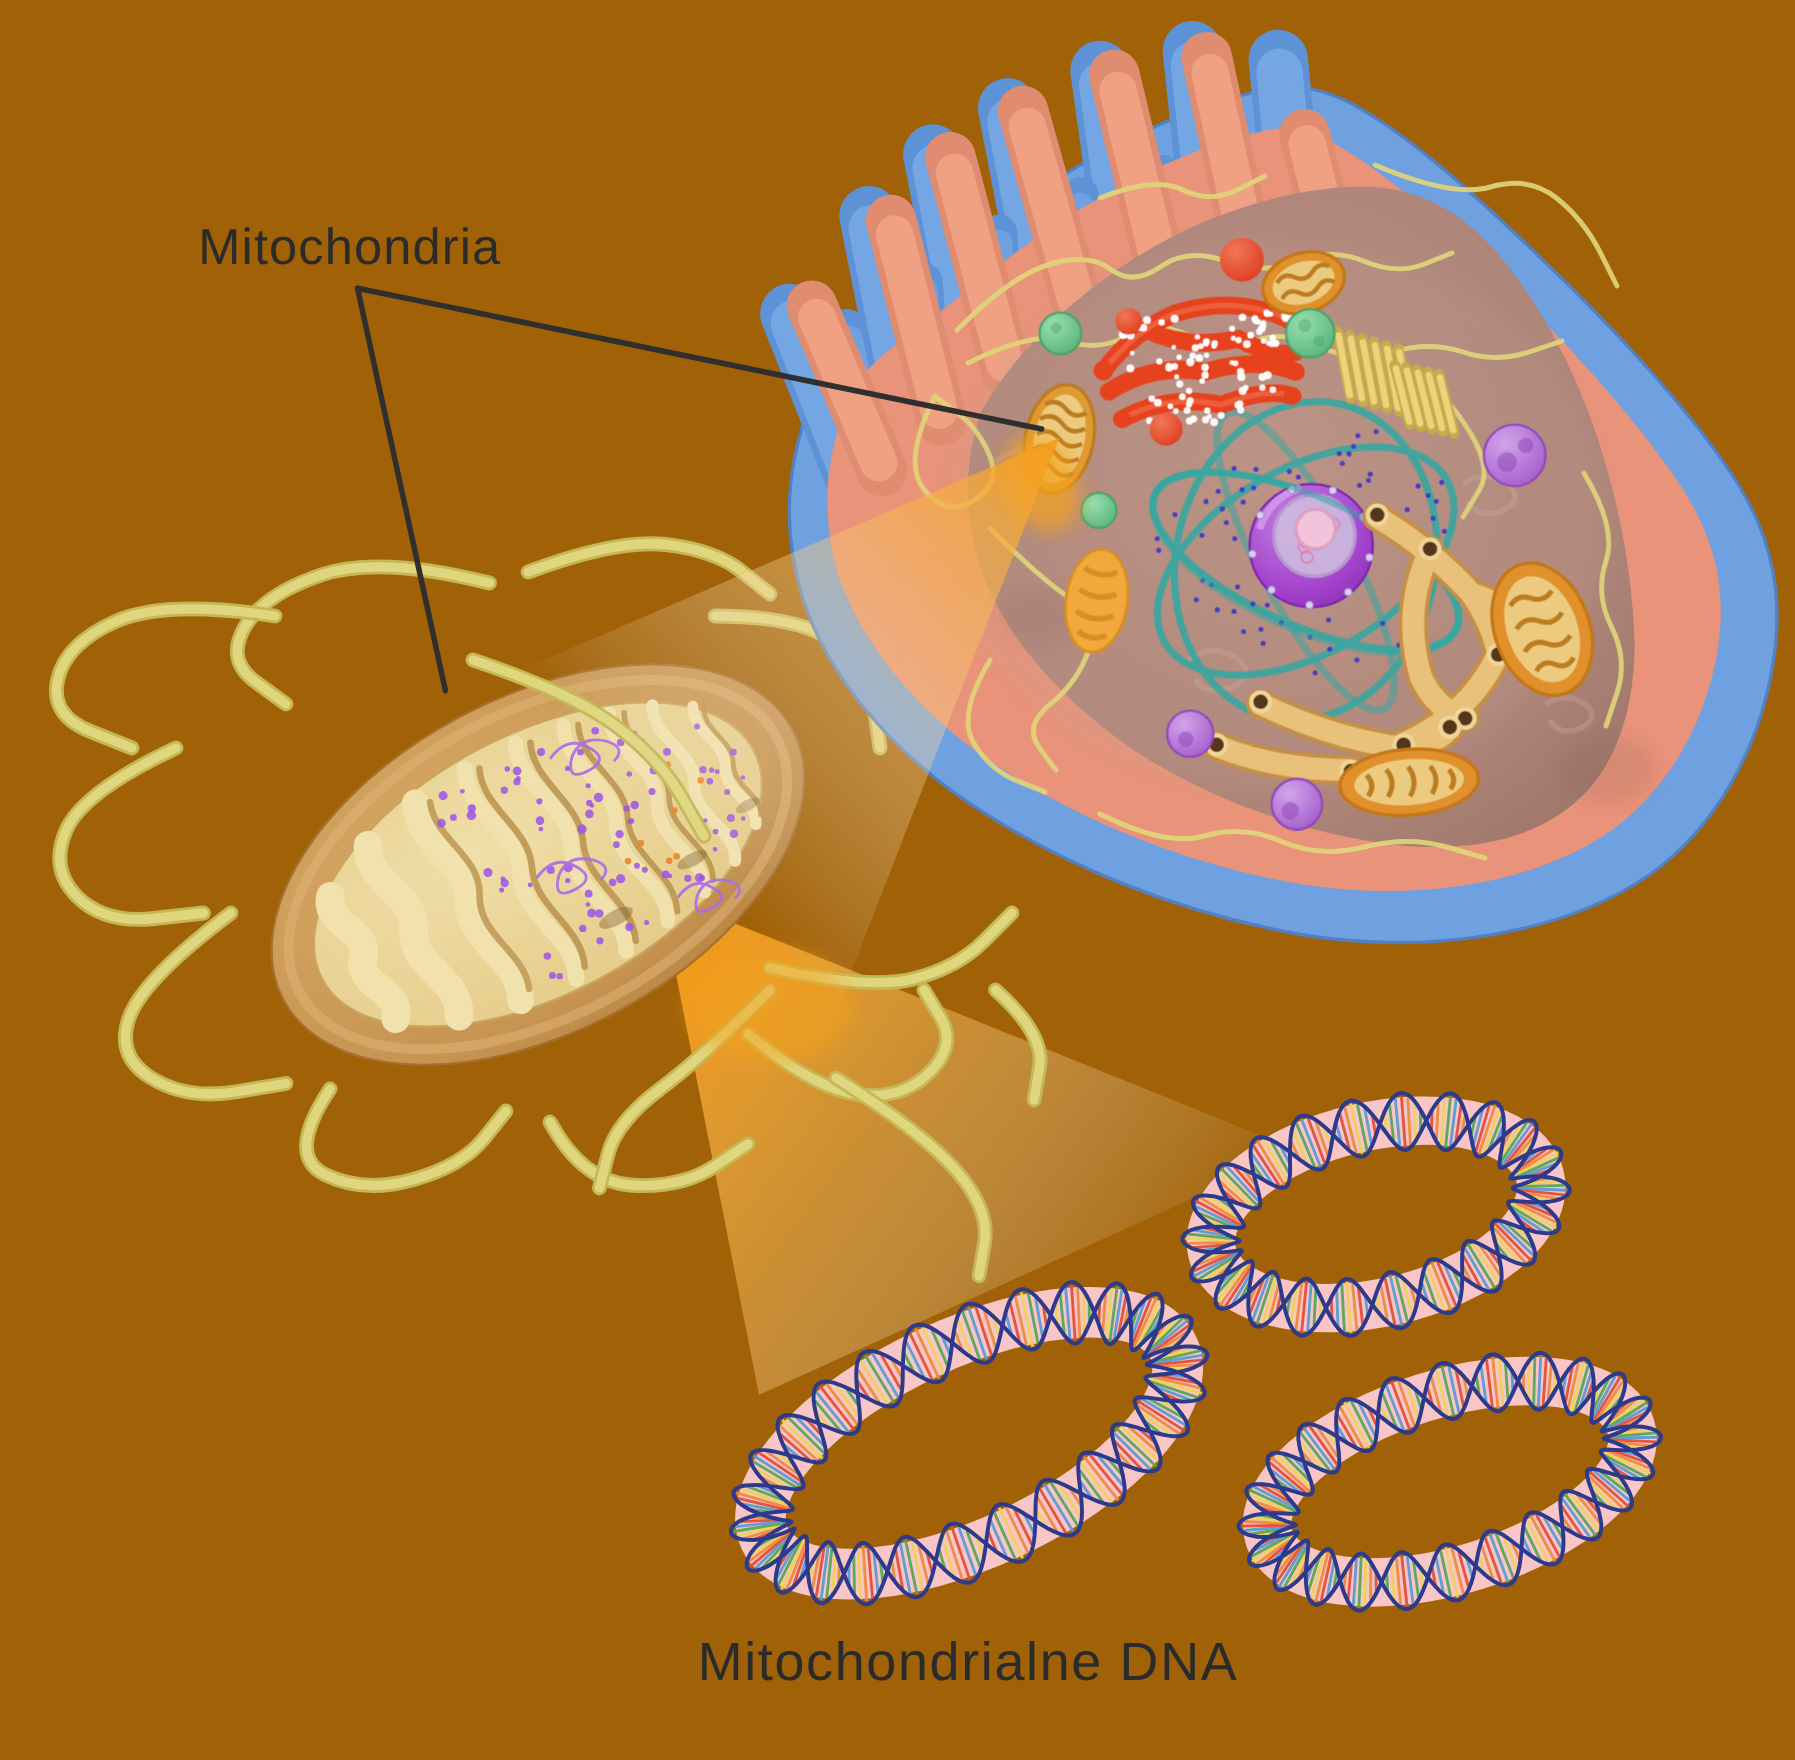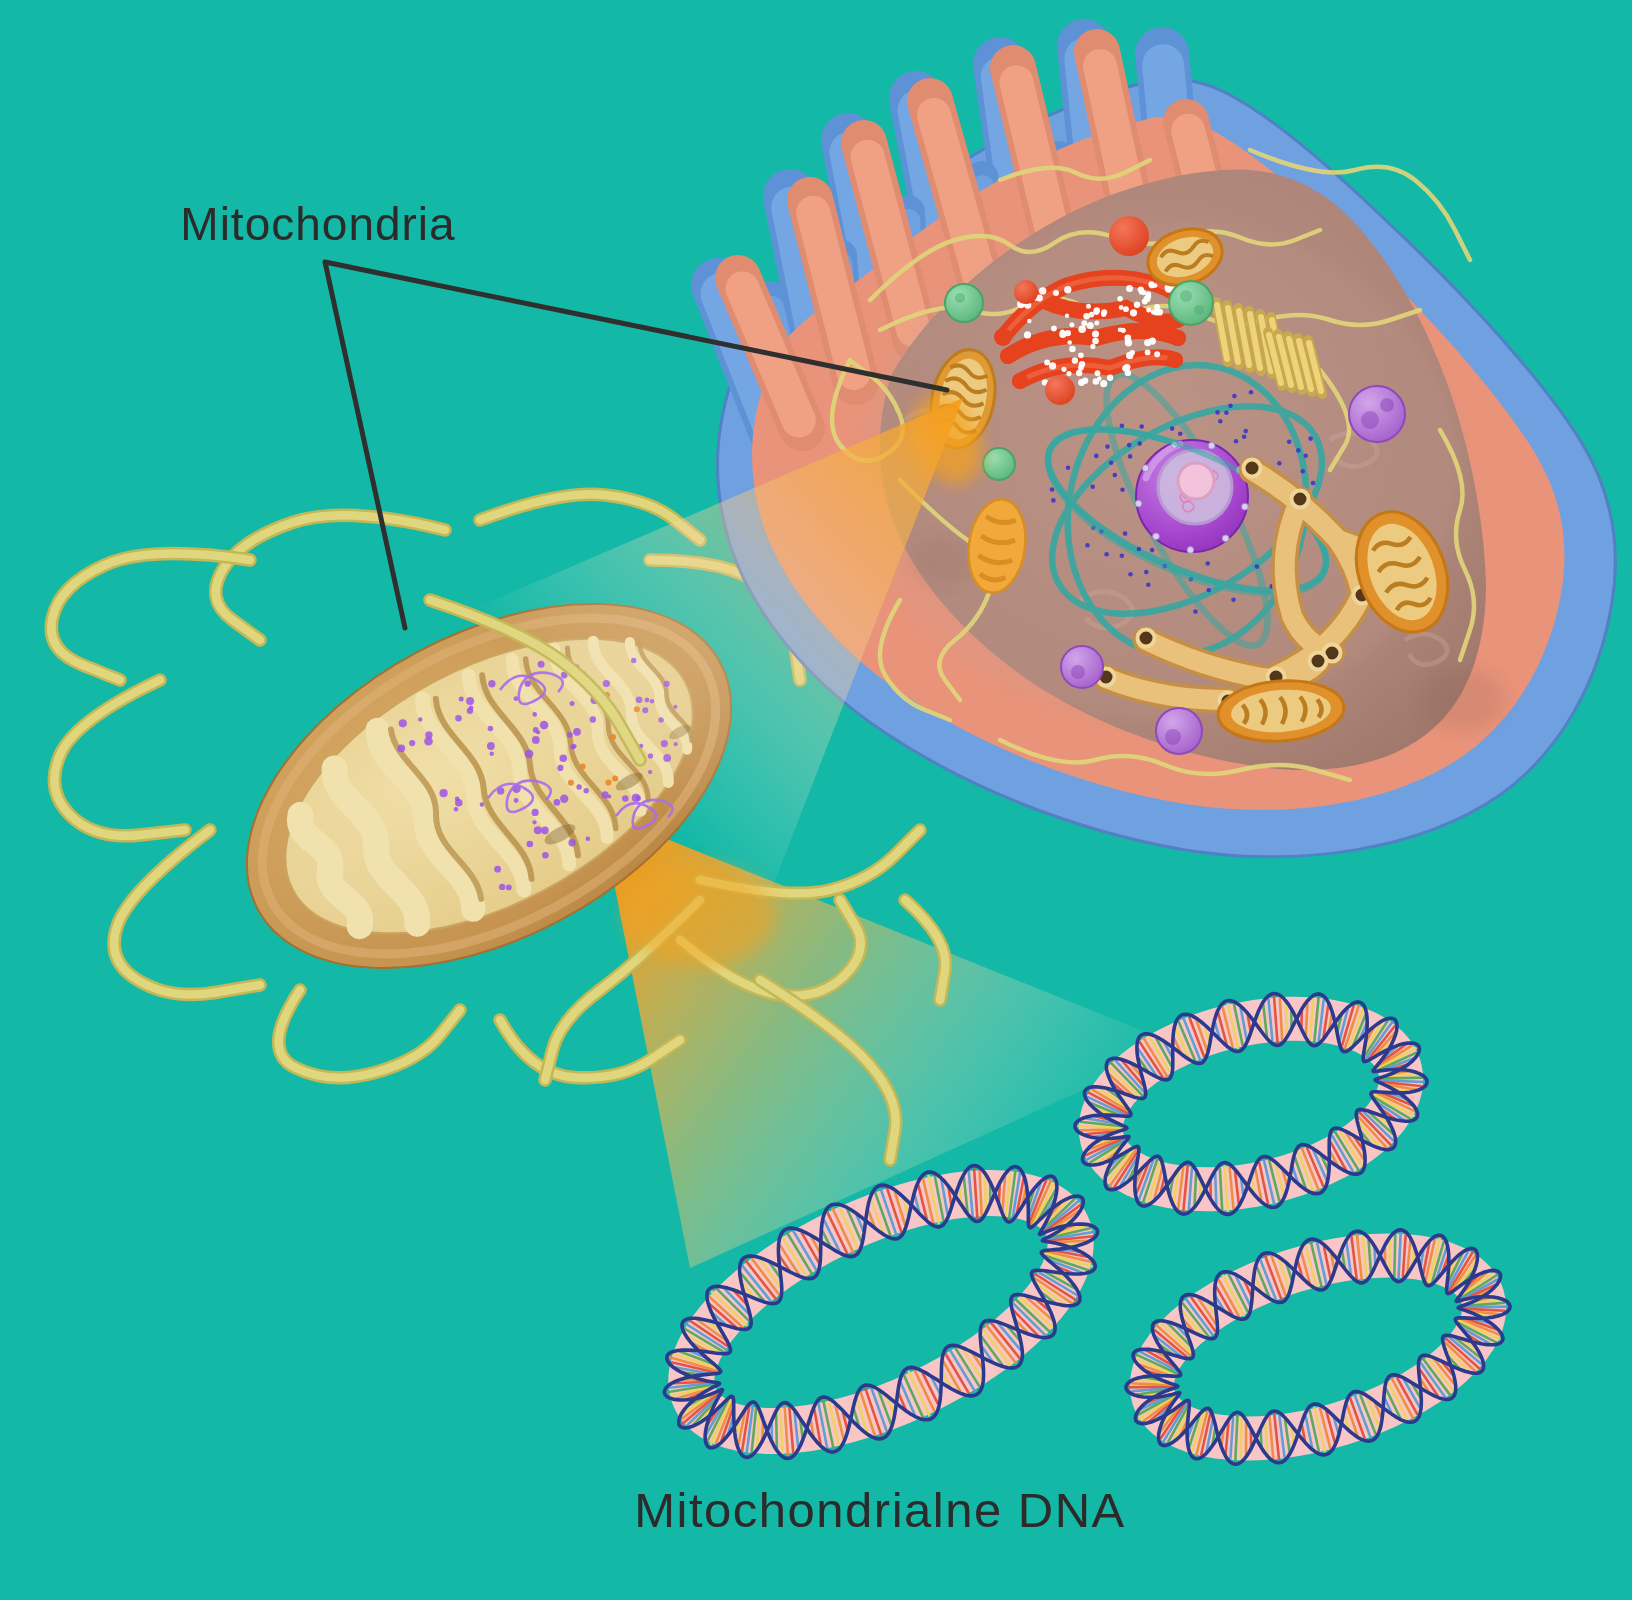--- a/index.html
+++ b/index.html
@@ -1,17 +1,17 @@
 <!DOCTYPE html>
 <html><head>
 <meta charset="utf-8">
 <style>
   html,body{margin:0;padding:0;background:#ffffff;}
   .stage{position:relative;width:1632px;height:1600px;overflow:hidden;
-         font-family:"Liberation Sans",sans-serif;background:#14b8a6;}
+         font-family:"Liberation Sans",sans-serif;background:#a16207;}
   svg{display:block}
   text{font-family:"Liberation Sans","DejaVu Sans",sans-serif;}
 </style>
 </head>
 <body>
 
 <div class="stage">
 <svg id="art" width="1632" height="1600" viewBox="0 0 1632 1600">
   <defs>
     <filter id="blur8" x="-40%" y="-40%" width="180%" height="180%">

